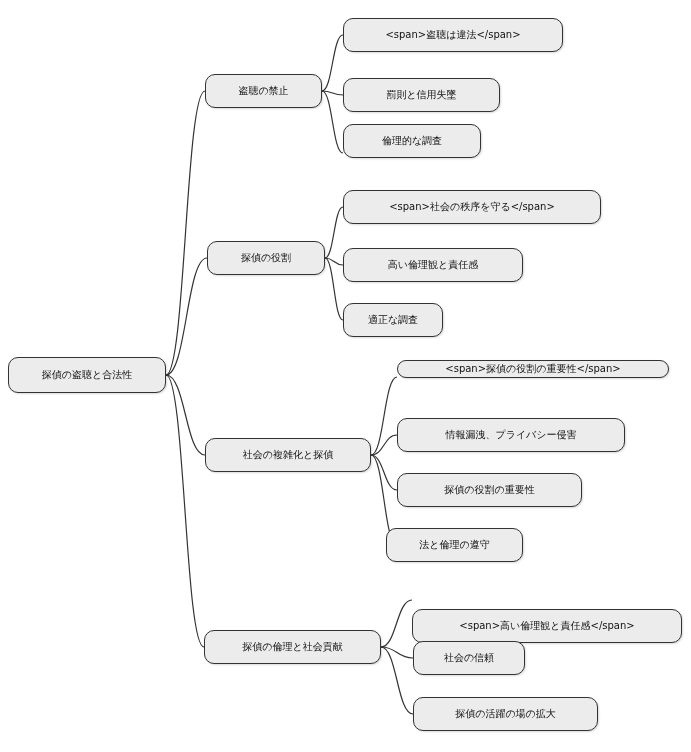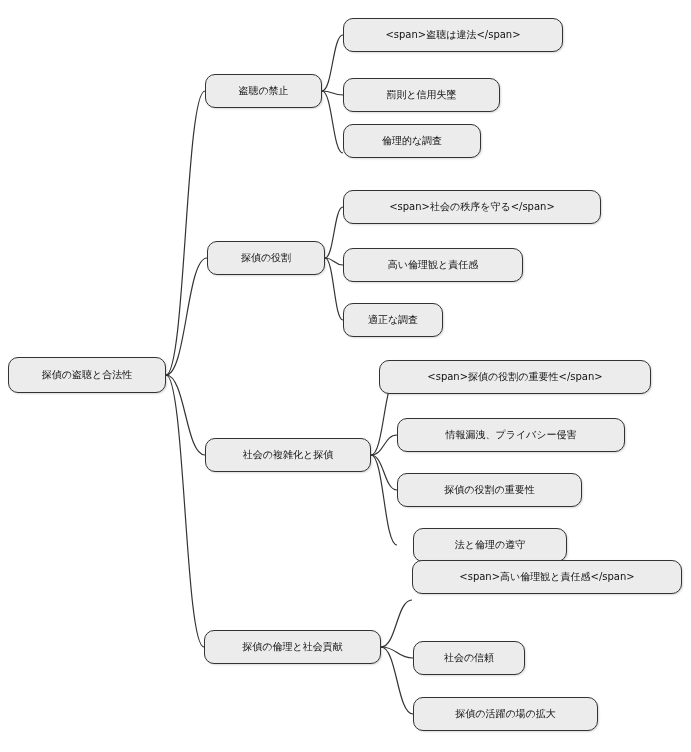--- a/index.html
+++ b/index.html
@@ -82,22 +82,22 @@
   <div class="node" style="left:204px; top:630px; width:177px; height:34px;">探偵の倫理と社会貢献</div>
 
   <div class="node" style="left:343px; top:18px; width:220px; height:34px;">&lt;span&gt;盗聴は違法&lt;/span&gt;</div>
   <div class="node" style="left:343px; top:78px; width:157px; height:34px;">罰則と信用失墜</div>
   <div class="node" style="left:343px; top:124px; width:138px; height:34px;">倫理的な調査</div>
 
   <div class="node" style="left:343px; top:190px; width:258px; height:34px;">&lt;span&gt;社会の秩序を守る&lt;/span&gt;</div>
   <div class="node" style="left:343px; top:248px; width:180px; height:34px;">高い倫理観と責任感</div>
   <div class="node" style="left:343px; top:303px; width:100px; height:34px;">適正な調査</div>
 
-  <div class="node" style="left:379px; top:360px; width:272px; height:34px;">&lt;span&gt;探偵の役割の重要性&lt;/span&gt;</div>
+  <div class="node" style="left:397px; top:360px; width:272px; height:18px;">&lt;span&gt;探偵の役割の重要性&lt;/span&gt;</div>
   <div class="node" style="left:397px; top:418px; width:228px; height:34px;">情報漏洩、プライバシー侵害</div>
   <div class="node" style="left:397px; top:473px; width:185px; height:34px;">探偵の役割の重要性</div>
-  <div class="node" style="left:413px; top:528px; width:154px; height:34px;">法と倫理の遵守</div>
+  <div class="node" style="left:386px; top:528px; width:137px; height:34px;">法と倫理の遵守</div>
 
-  <div class="node" style="left:412px; top:560px; width:270px; height:34px;">&lt;span&gt;高い倫理観と責任感&lt;/span&gt;</div>
+  <div class="node" style="left:412px; top:609px; width:270px; height:34px;">&lt;span&gt;高い倫理観と責任感&lt;/span&gt;</div>
   <div class="node" style="left:413px; top:641px; width:112px; height:34px;">社会の信頼</div>
   <div class="node" style="left:413px; top:697px; width:185px; height:34px;">探偵の活躍の場の拡大</div>
 
 </div>
 
 </body></html>

